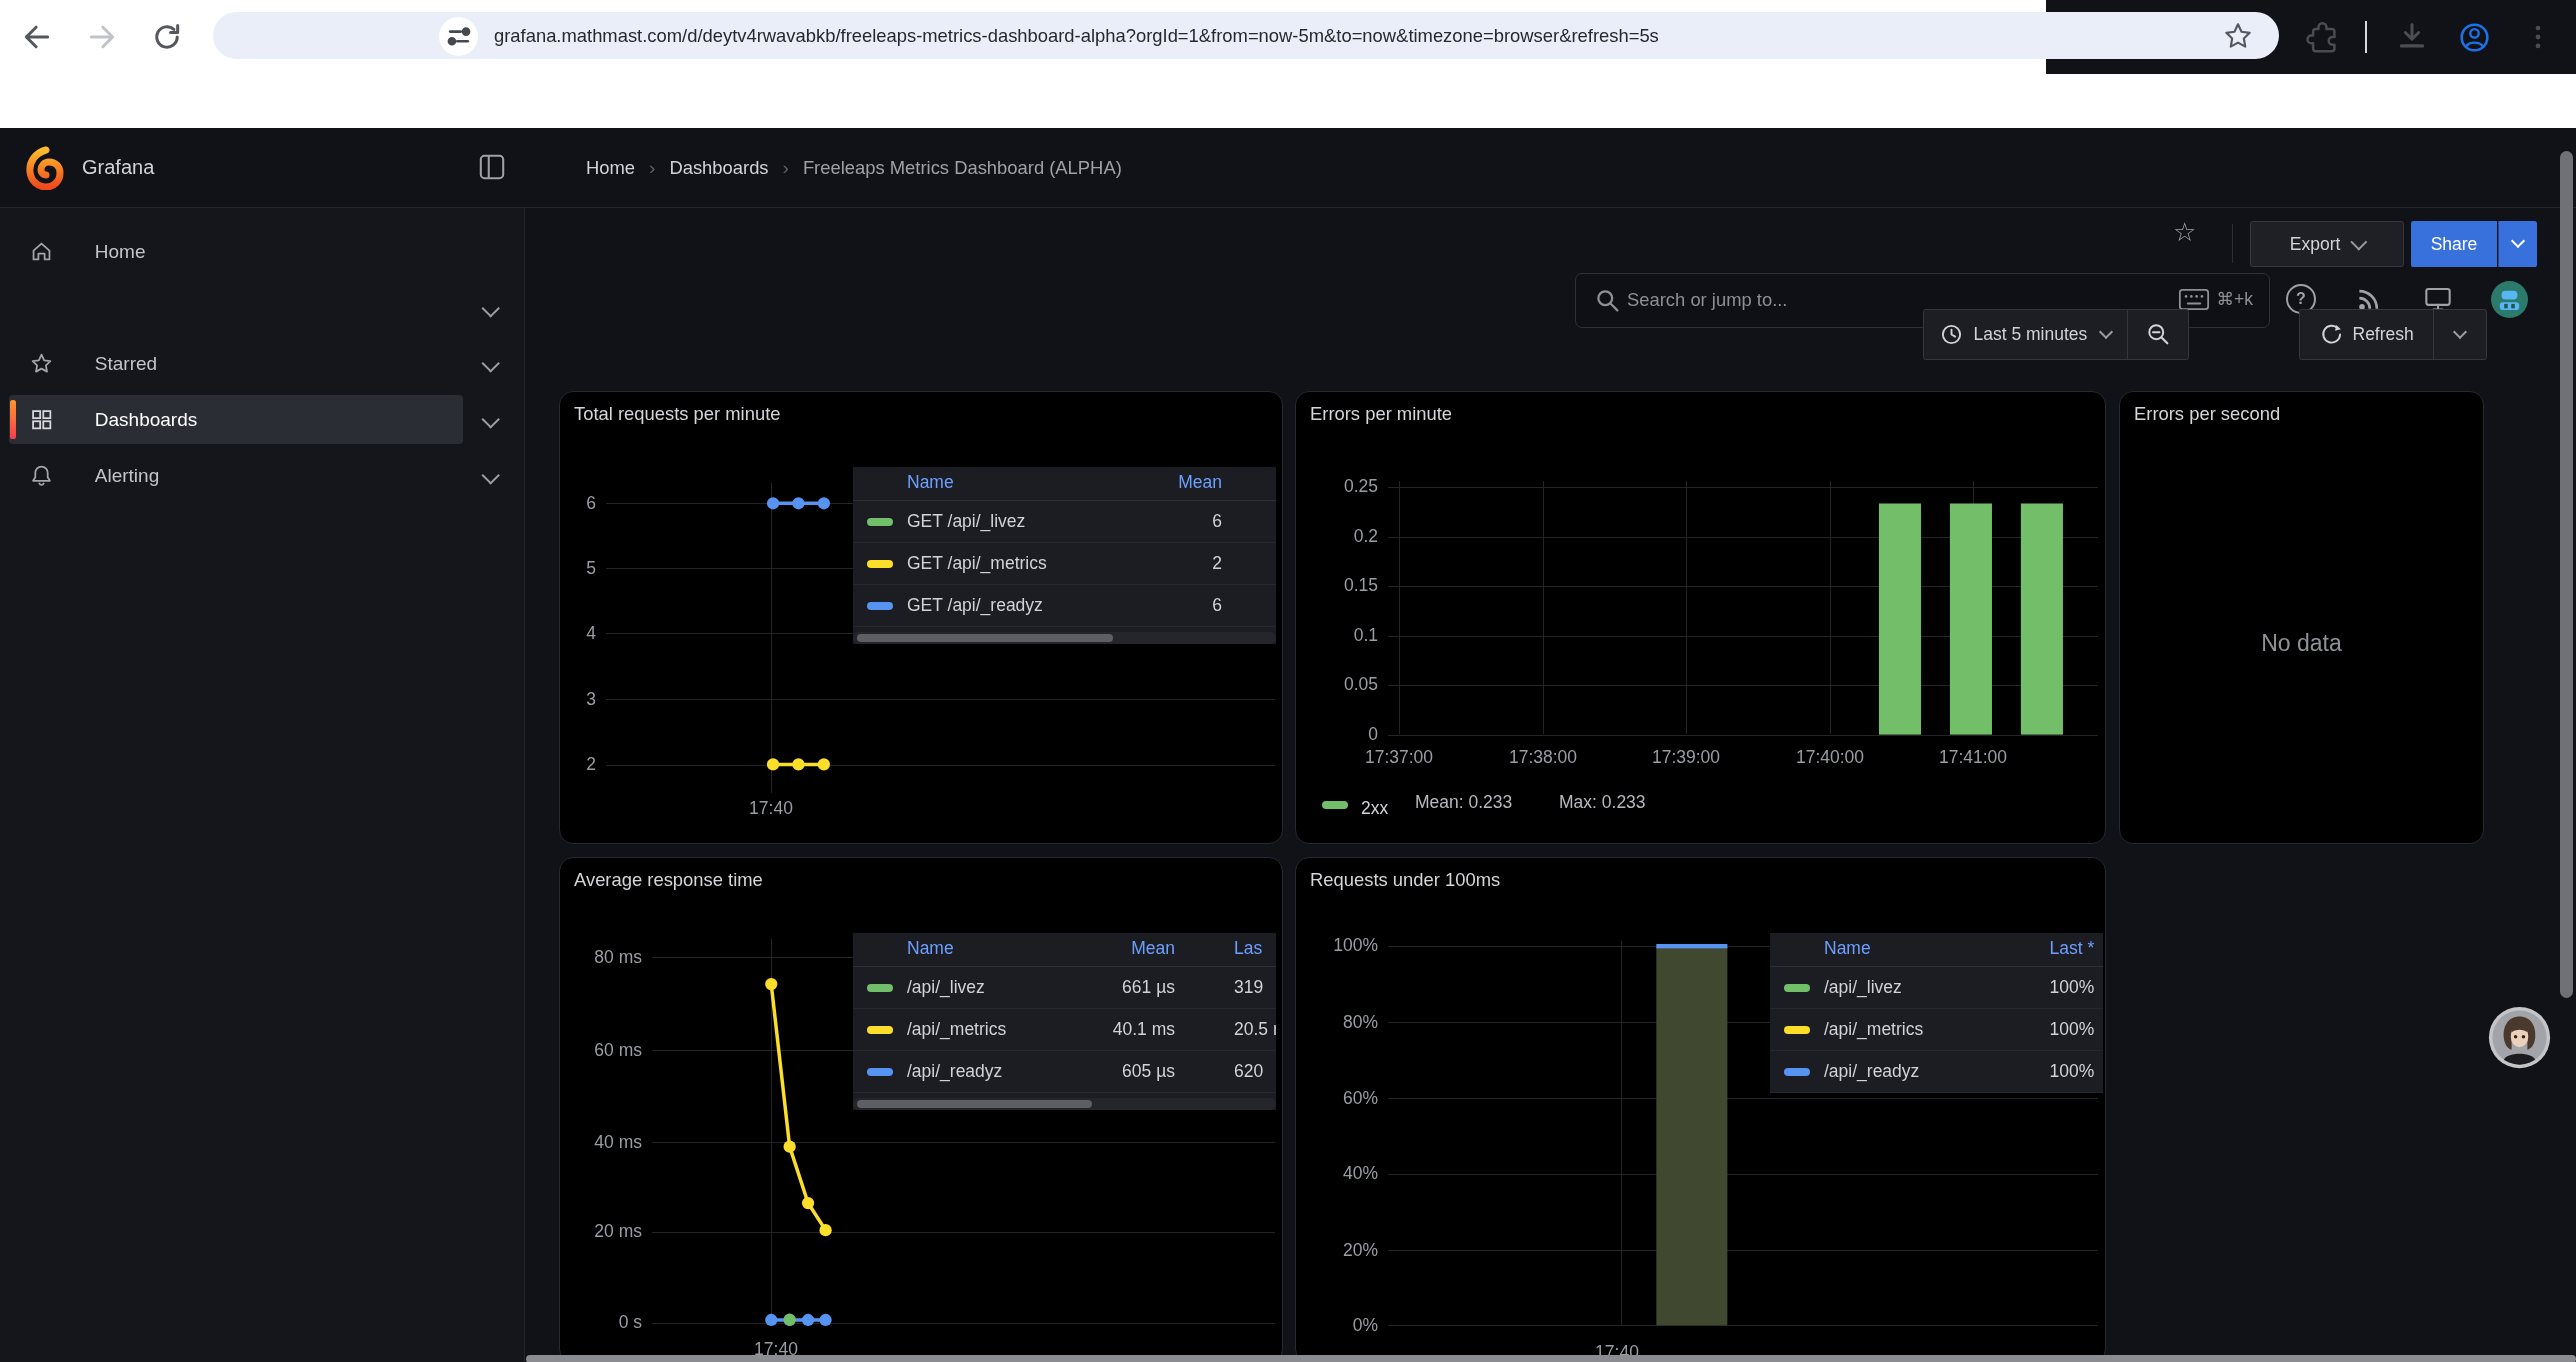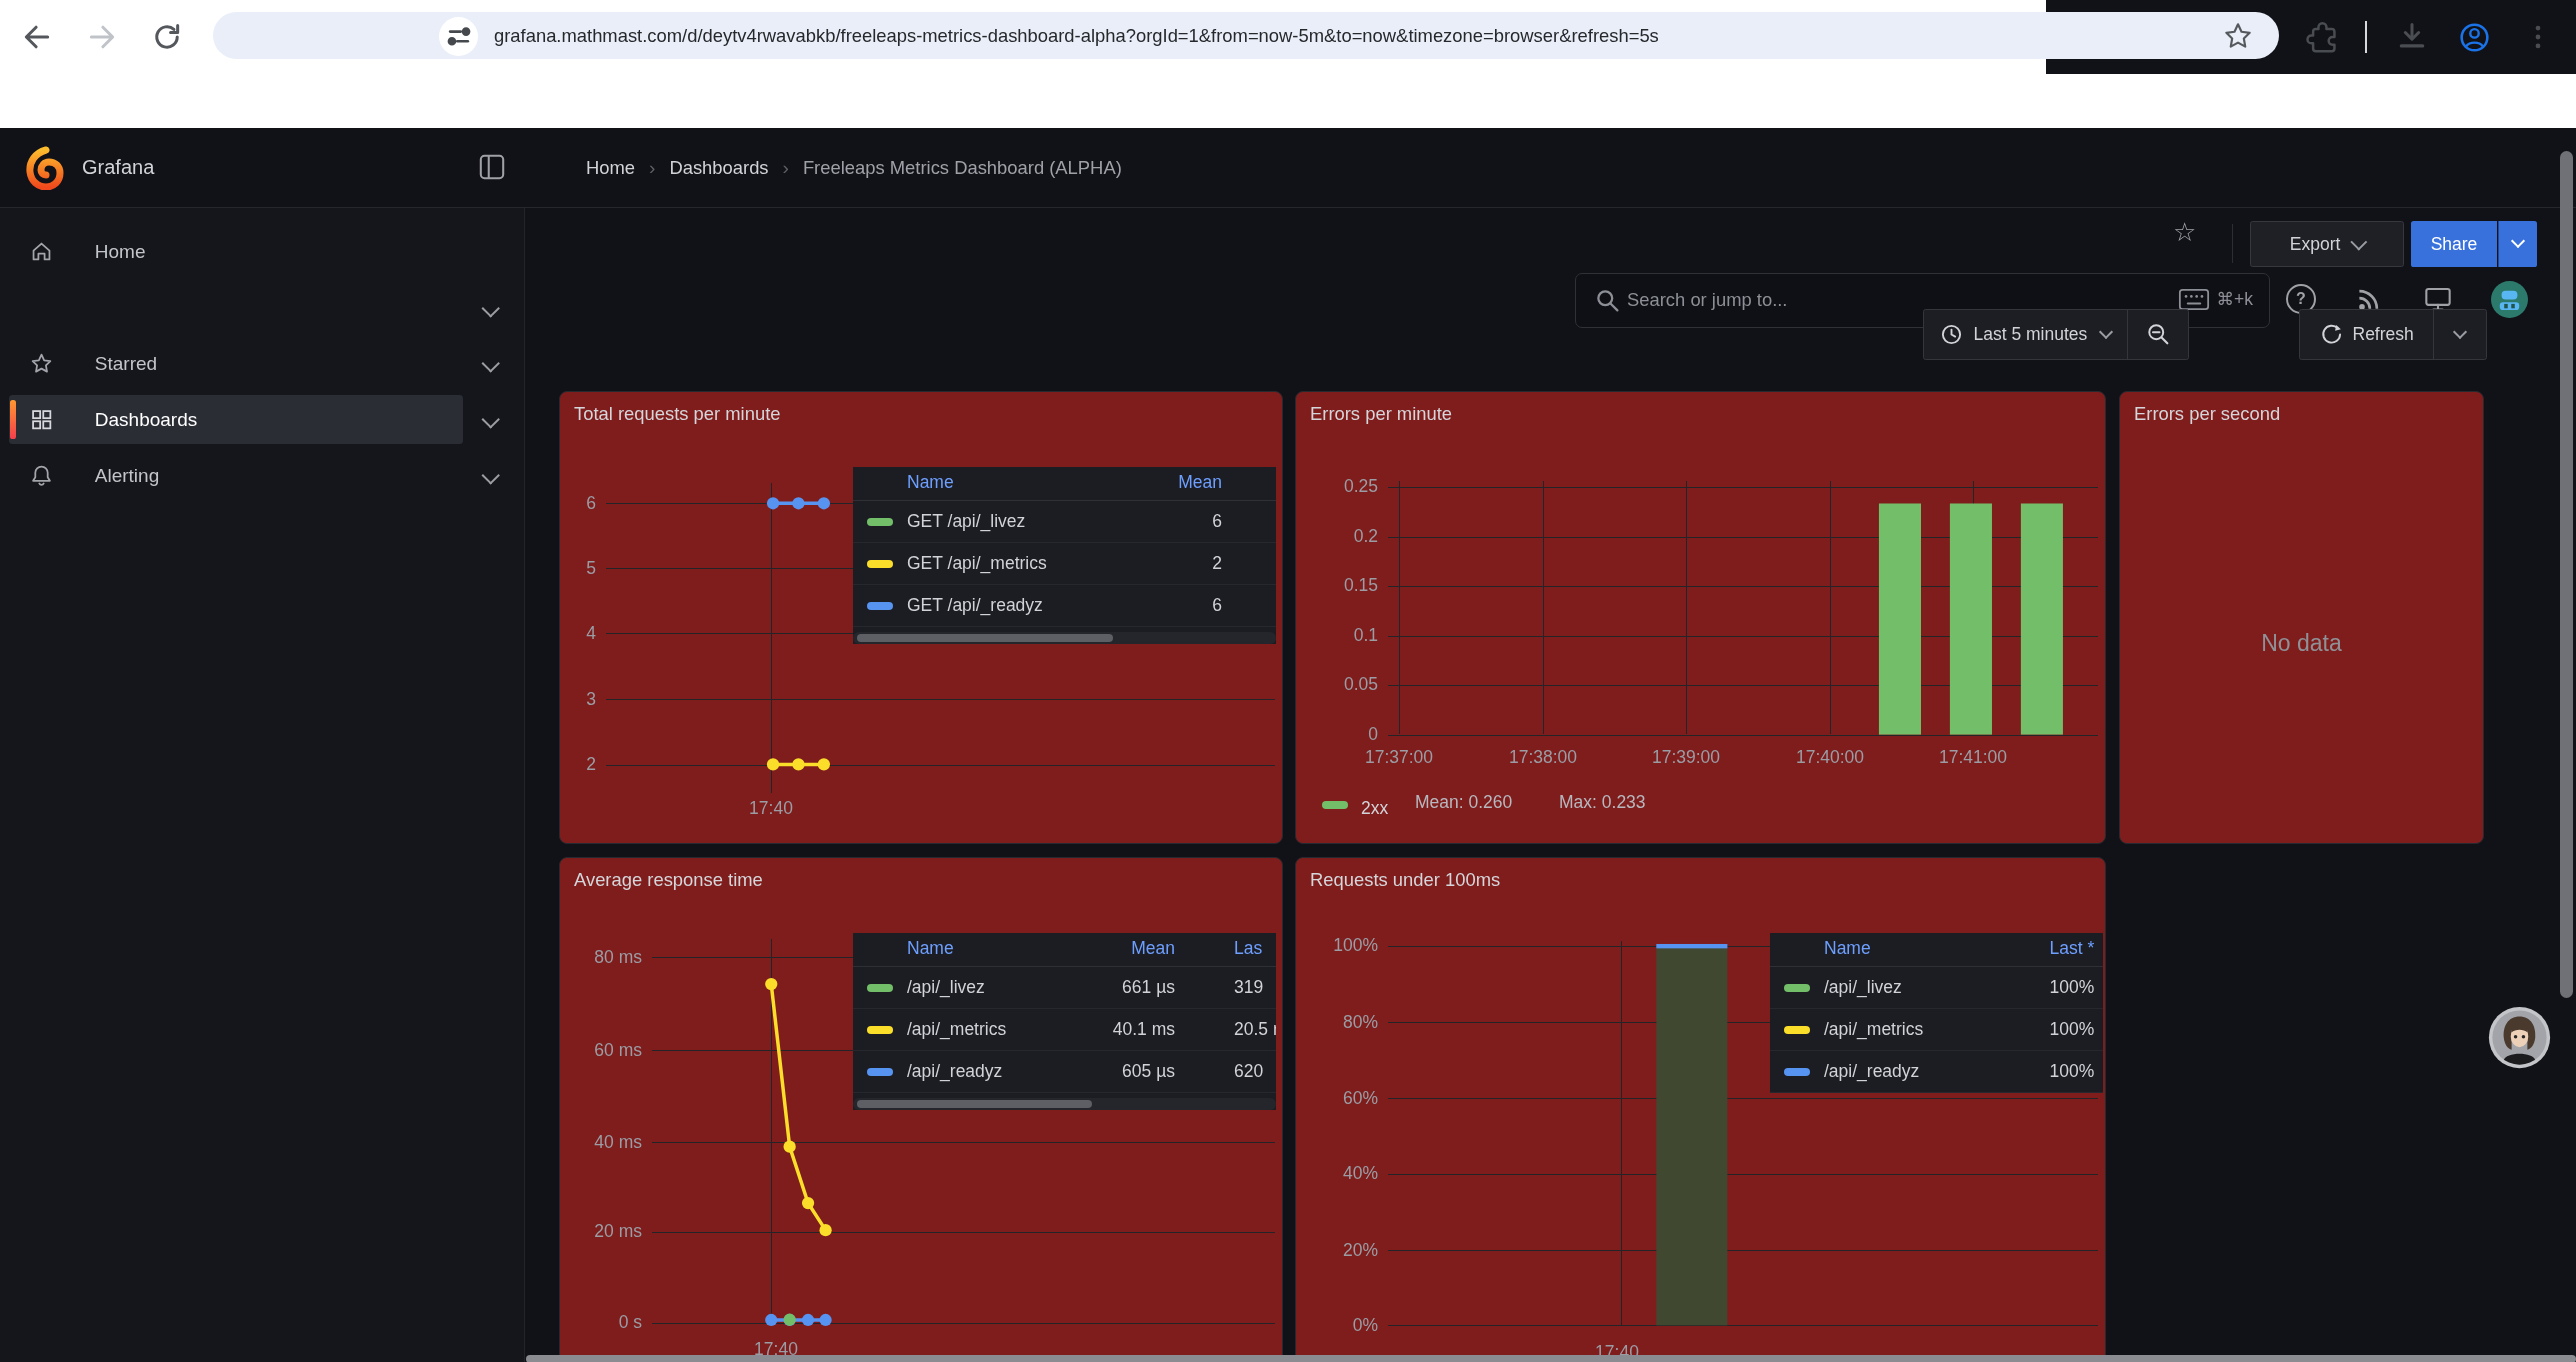--- a/index.html
+++ b/index.html
@@ -49,21 +49,21 @@
         font-size:17.5px;color:#d2d3d8;background:#1e2026;border:0.9px solid #36383e;box-sizing:border-box;}
   .bluebtn{background:#3871dc;border:none;color:#ffffff;}
   .chev{display:inline-block;width:9.6px;height:9.6px;border-right:2.1px solid currentColor;border-bottom:2.1px solid currentColor;
         transform:rotate(45deg);margin-top:-5.3px;}
   .ctrlgroup{position:absolute;top:309px;height:51px;display:flex;background:#1c1e24;border:0.9px solid #34363c;
              border-radius:2.6px;box-sizing:border-box;align-items:stretch;color:#d2d3d8;font-size:17.5px;}
   .ctrlseg{display:flex;align-items:center;gap:10.5px;padding:0 16px;}
   .ctrldiv{width:0.9px;background:#34363c;}
 
   
-  .panel{position:absolute;background:#7f1d1d;border:0.9px solid #272930;border-radius:8px;overflow:hidden;box-sizing:border-box;}
+  .panel{position:absolute;background:#000000;border:0.9px solid #272930;border-radius:14px;overflow:hidden;box-sizing:border-box;}
   .ptitle{position:absolute;left:14px;top:10.5px;font-size:18.4px;font-weight:500;color:#d5d6da;white-space:nowrap;}
   .ylab{position:absolute;text-align:right;font-size:17.5px;color:#9b9da4;line-height:23px;}
   .xlab{position:absolute;text-align:center;font-size:17.5px;color:#9b9da4;line-height:23px;}
   .hgrid{position:absolute;height:0.9px;background:#222428;}
   .vgrid{position:absolute;width:0.9px;background:#222428;}
   .chartsvg{position:absolute;left:0;top:0;pointer-events:none;}
   .legend-table{position:absolute;background:#1b1d22;}
   .lhead{position:relative;height:33px;border-bottom:0.9px solid #2e3036;}
   .lrow{position:relative;height:41px;border-bottom:0.9px solid #26282e;}
   .lcol{position:absolute;top:5.3px;font-size:17.5px;font-weight:500;color:#6e9fff;white-space:nowrap;}
@@ -421,21 +421,21 @@
       </svg>
 
     <div class="xlab" style="left:46px;width:114px;top:354px;">17:37:00</div>
     <div class="xlab" style="left:190px;width:114px;top:354px;">17:38:00</div>
     <div class="xlab" style="left:333px;width:114px;top:354px;">17:39:00</div>
     <div class="xlab" style="left:477px;width:114px;top:354px;">17:40:00</div>
     <div class="xlab" style="left:620px;width:114px;top:354px;">17:41:00</div>
 
     <span class="p2legend pill" style="left: 26px; top: 409px; position: absolute; background: rgb(115, 191, 105);"></span>
     <span class="p2legend" style="left:65px;top:406px;color:#d2d3d8;text-align:right;">2xx</span>
-    <span class="p2legend" style="left:119px;top:400px;">Mean: 0.260</span>
+    <span class="p2legend" style="left:119px;top:400px;">Mean: 0.233</span>
     <span class="p2legend" style="left:263px;top:400px;">Max: 0.233</span>
   </div>
 
   <div class="panel" style="left:2119px;top:391px;width:365px;height:453px;">
     <div class="ptitle">Errors per second</div>
     <div class="nodata" style="top:238px;">No data</div>
   </div>
 
   <div class="panel" style="left:559px;top:857px;width:724px;height:506px;">
     <div class="ptitle">Average response time</div>

